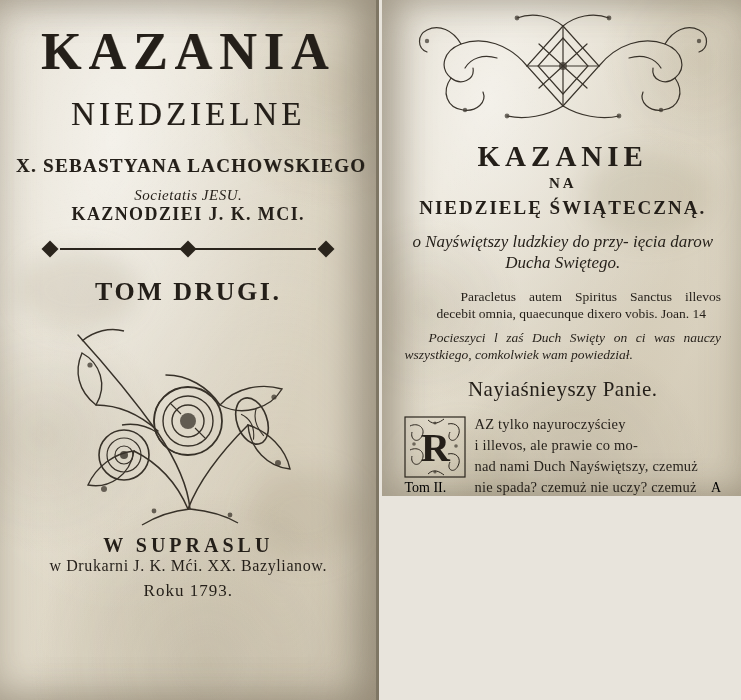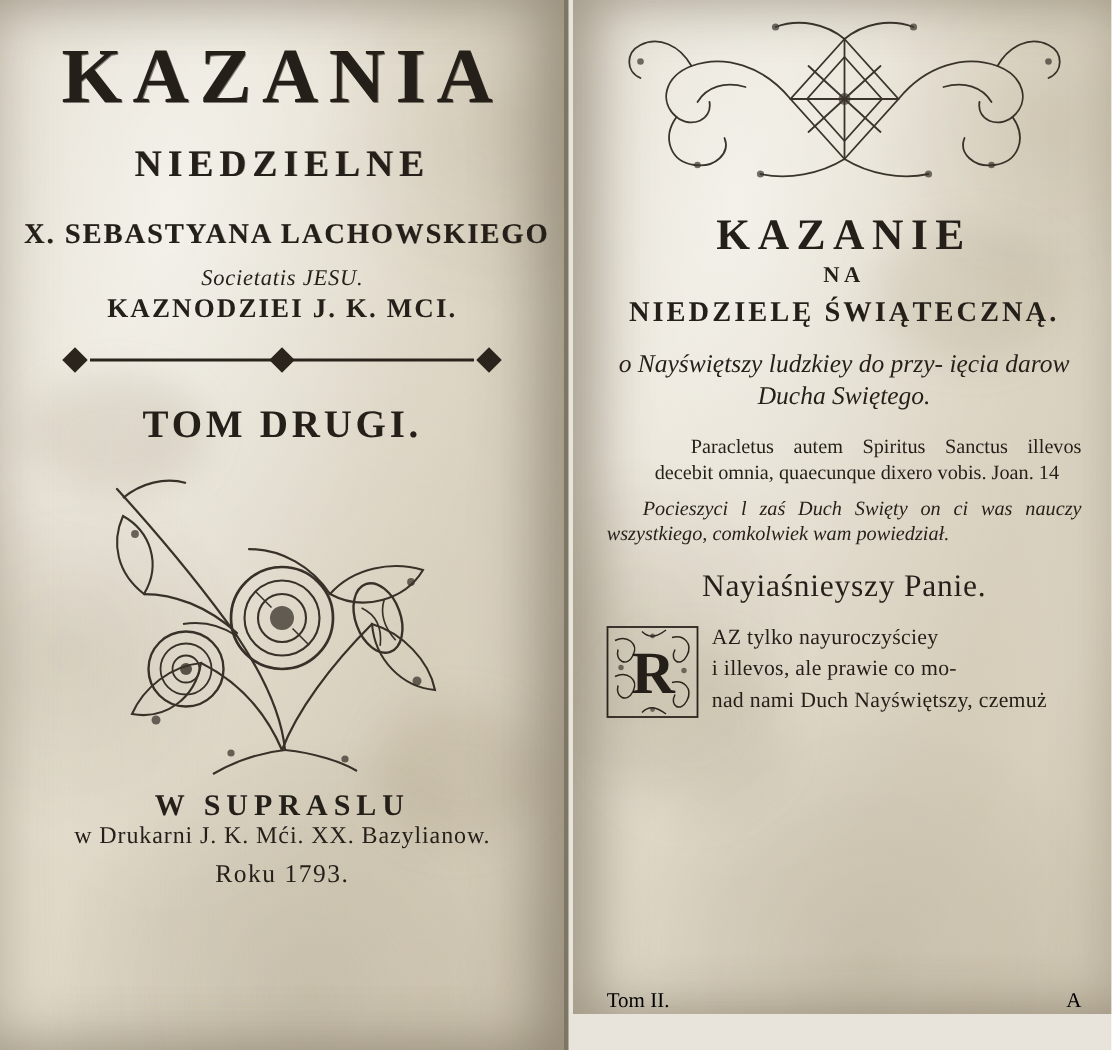--- a/index.html
+++ b/index.html
@@ -30,21 +30,21 @@
       radial-gradient(ellipse at 75% 80%, rgba(180,168,140,0.30) 0%, rgba(180,168,140,0) 65%),
       linear-gradient(115deg, #ddd6c6 0%, #e6e0d1 25%, #ded7c6 55%, #e3dccc 80%, #d6cebc 100%);
   }
   .page-left {
     width: 378px;
     height: 700px;
     border-right: 3px solid #7e7664;
   }
   .page-right {
     width: 360px;
-    height: 676px;
+    height: 496px;
     margin-left: 3px;
   }
   
   .page::before {
     content: "";
     position: absolute;
     inset: 0;
     pointer-events: none;
     background:
       radial-gradient(circle at 12% 62%, rgba(150,138,110,0.22) 0%, rgba(150,138,110,0) 22%),
@@ -83,23 +83,23 @@
   }
   .tp-main {
     font-size: 52px;
     letter-spacing: 7px;
     font-weight: 700;
     line-height: 1;
     margin-top: 16px;
     text-shadow: 0.6px 0.4px 0 rgba(40,34,26,0.55);
   }
   .tp-sub1 {
-    font-size: 25px;
+    font-size: 33px;
     letter-spacing: 4px;
-    font-weight: 700;
+    font-weight: 400;
     margin-top: 18px;
     text-shadow: 0.5px 0.3px 0 rgba(40,34,26,0.45);
   }
   .tp-author {
     font-size: 19px;
     letter-spacing: 1.3px;
     font-weight: 600;
     margin-top: 22px;
     white-space: nowrap;
     text-shadow: 0.4px 0.3px 0 rgba(40,34,26,0.4);
@@ -448,20 +448,21 @@
               <circle cx="31" cy="7" r="1.6"></circle>
               <circle cx="31" cy="56" r="1.6"></circle>
             </g>
           </svg>
           <span class="initial-letter">R</span>
         </div>
         <div class="sp-body">
           <span class="ln">AZ tylko nayuroczyściey</span>
           <span class="ln">i illevos, ale prawie co mo-</span>
           <span class="ln">nad nami Duch Nayświętszy, czemuż</span>
+          <span class="ln">nie spada? czemuż nie uczy? czemuż</span>
         </div>
       </div>
     </div>
 
     <div class="foot">
       <span>Tom II.</span>
       <span class="sig">A</span>
     </div>
   </div>
 </div>

